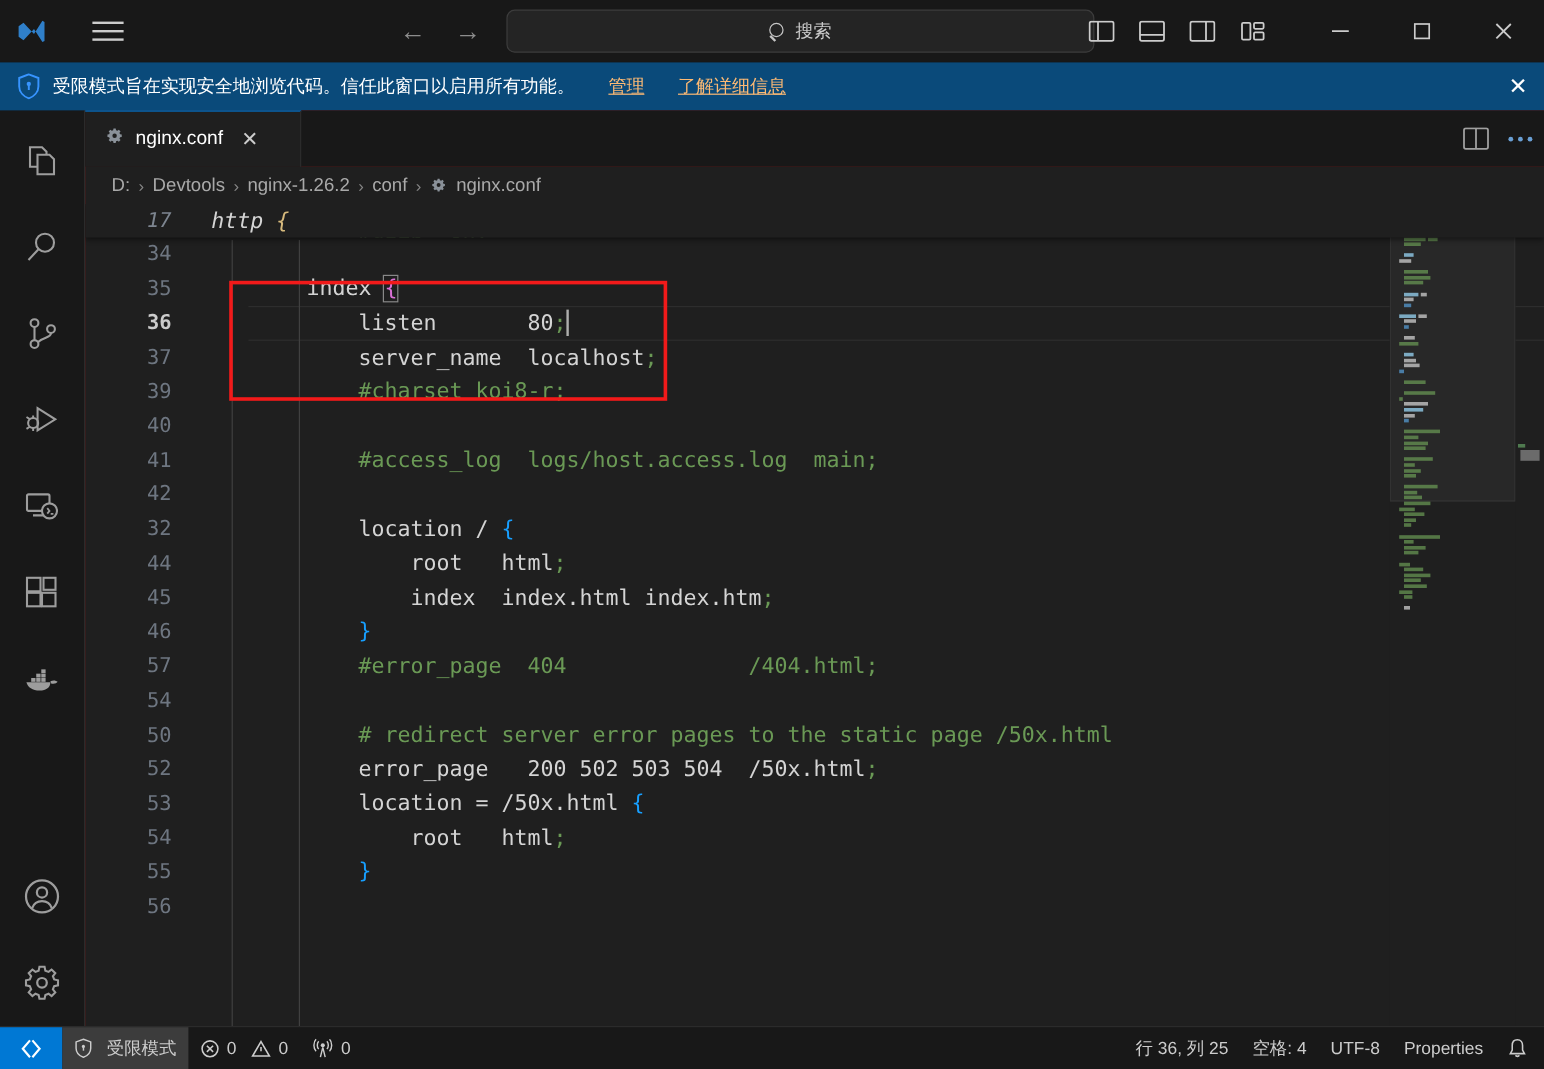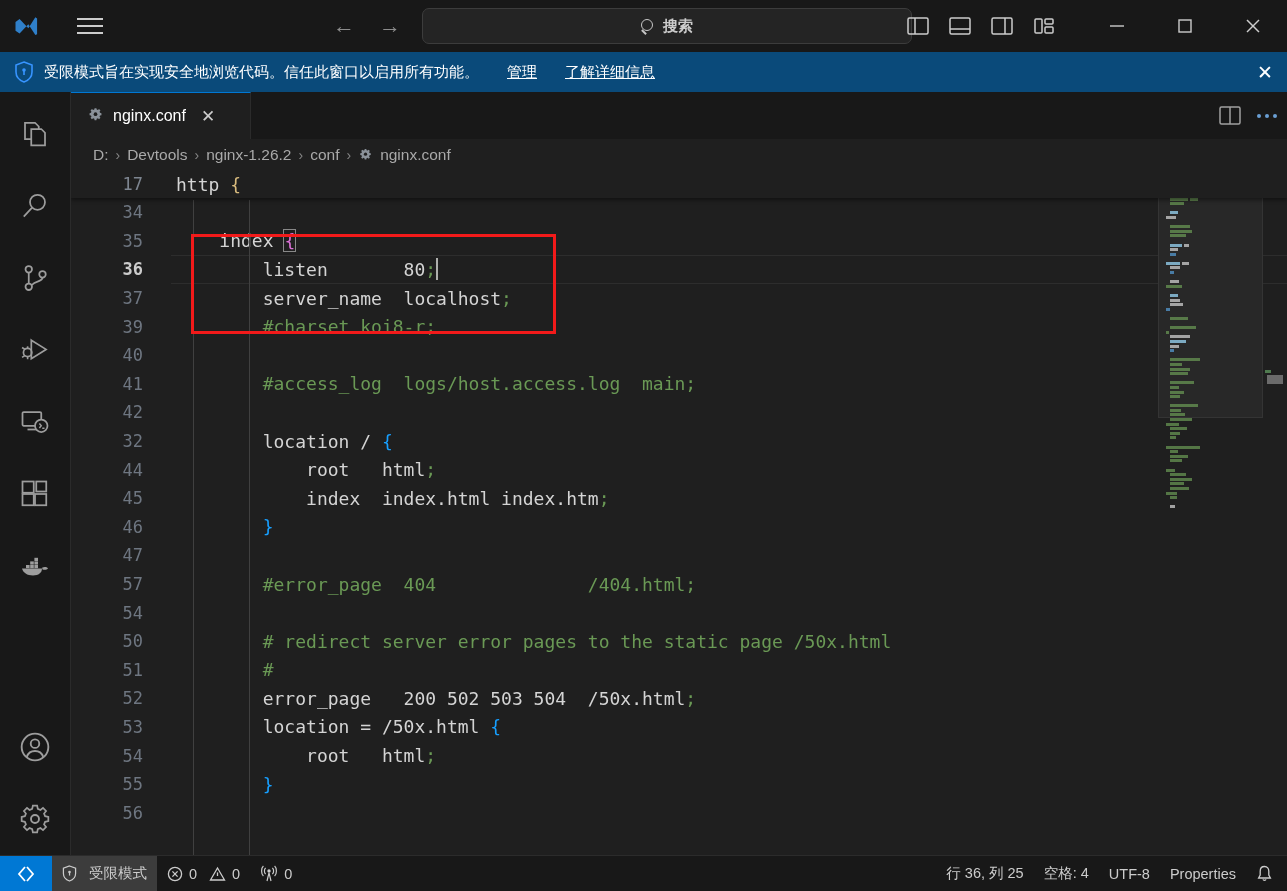--- a/index.html
+++ b/index.html
@@ -67,21 +67,21 @@
   }
   .search-box .mag::before {
     content: ""; position: absolute; left: 0; top: 0;
     width: 10px; height: 10px; border: 1.6px solid #c6c6c6; border-radius: 50%;
   }
   .search-box .mag::after {
     content: ""; position: absolute; left: 1px; top: 10px;
     width: 6px; height: 1.6px; background: #c6c6c6;
     transform: rotate(45deg); transform-origin: left center;
   }
-  .search-placeholder { color: #cccccc; font-size: 15px; font-weight: bold; }
+  .search-placeholder { color: #cccccc; font-size: 15px; }
 
   .layout-controls {
     position: absolute; right: 230px; top: 0; height: 52px;
     display: flex; align-items: center; gap: 16px;
   }
   .lc-btn {
     width: 26px; height: 26px; display: flex; align-items: center; justify-content: center;
     cursor: pointer;
   }
   .win-controls {
@@ -99,21 +99,21 @@
     height: 40px; flex: 0 0 40px;
     background: #0a4a7a;
     display: flex; align-items: center;
     padding: 0 14px;
     position: relative;
     color: #ffffff;
   }
   .banner-shield { margin-right: 10px; display: flex; align-items: center; }
   .banner-text { font-size: 15px; color: #ffffff; }
   .banner-link {
-    color: #ffffff; font-size: 15px; text-decoration: underline;
+    color: #fdba74; font-size: 15px; text-decoration: underline;
     margin-left: 28px; cursor: pointer;
   }
   .banner-close {
     position: absolute; right: 14px; top: 0; height: 40px;
     display: flex; align-items: center; color: #ffffff;
     font-size: 19px; cursor: pointer;
   }
 
   
   .body-row { flex: 1 1 auto; display: flex; min-height: 0; }
@@ -178,34 +178,34 @@
   
   .editor-wrap {
     flex: 1 1 auto; position: relative; overflow: hidden;
     background: #1f1f1f;
     font-family: "DejaVu Sans Mono", "Liberation Mono", monospace;
   }
   .sticky {
     position: absolute; top: 0; left: 0; right: 0; height: 28px;
     background: #1f1f1f; z-index: 6;
     box-shadow: 0 2px 4px rgba(0,0,0,0.45);
-    display: flex; align-items: center;
+    display: flex; align-items: center; font-style: italic;
   }
   .sticky .ln {
     width: 100px; text-align: right; padding-right: 28px;
     color: #7d8590; font-size: 17px;
   }
   .sticky .code { font-size: 18px; padding-left: 5px; }
 
   .code-scroll {
     position: absolute; top: 0; left: 0; right: 0; bottom: 0;
     padding-top: 0;
   }
   .row {
-    height: 28.6px; display: flex; align-items: center; position: relative;
+    height: 28.6px; display: flex; align-items: center; position: relative; gap: 36px;
   }
   .row .ln {
     width: 100px; flex: 0 0 100px; text-align: right; padding-right: 28px;
     color: #6e7681; font-size: 17px;
   }
   .row.active .ln { color: #cccccc; font-weight: bold; }
   .row.active .line-body {
     border-top: 1px solid #2d2d2d; border-bottom: 1px solid #2d2d2d;
   }
   .line-body {
@@ -550,38 +550,30 @@
             </div>
             <div class="row">
               <span class="ln">45</span>
               <span class="line-body"><span class="white">            index  index.html index.htm</span><span class="semi">;</span></span>
             </div>
             <div class="row">
               <span class="ln">46</span>
               <span class="line-body"><span class="white">        </span><span class="brace-b">}</span></span>
             </div>
             <div class="row">
-              <span class="ln">47</span>
-              <span class="line-body"></span>
-            </div>
-            <div class="row">
               <span class="ln">57</span>
               <span class="line-body"><span class="cm">        #error_page  404              /404.html;</span></span>
             </div>
             <div class="row">
               <span class="ln">54</span>
               <span class="line-body"></span>
             </div>
             <div class="row">
               <span class="ln">50</span>
               <span class="line-body"><span class="cm">        # redirect server error pages to the static page /50x.html</span></span>
-            </div>
-            <div class="row">
-              <span class="ln">51</span>
-              <span class="line-body"><span class="cm">        #</span></span>
             </div>
             <div class="row">
               <span class="ln">52</span>
               <span class="line-body"><span class="white">        error_page   200 502 503 504  /50x.html</span><span class="semi">;</span></span>
             </div>
             <div class="row">
               <span class="ln">53</span>
               <span class="line-body"><span class="white">        location = /50x.html </span><span class="brace-b">{</span></span>
             </div>
             <div class="row">

